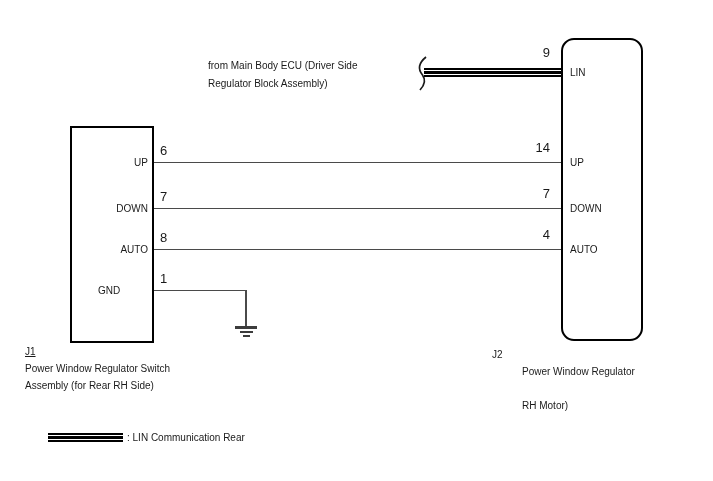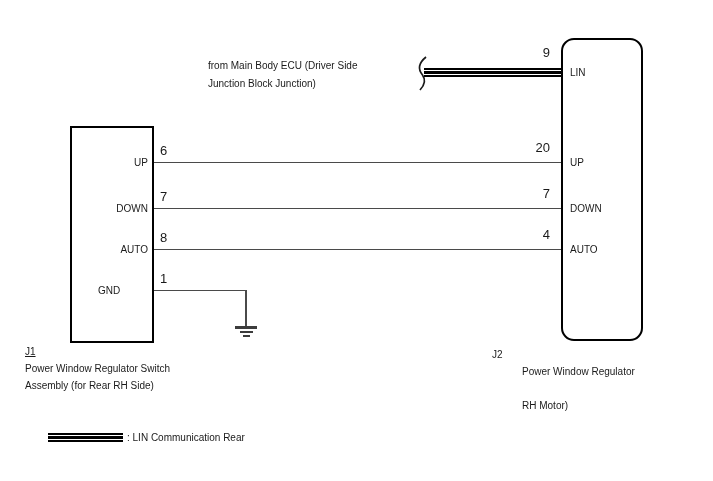--- a/index.html
+++ b/index.html
@@ -54,21 +54,21 @@
   .num-right { text-align: right; }
   .pin-name-left { text-align: right; }
   svg.curl { position: absolute; }
 </style>
 </head>
 <body>
 
 <div class="canvas">
 
   <div class="txt" style="left:208px; top:58px;">from Main Body ECU (Driver Side</div>
-  <div class="txt" style="left:208px; top:76px;">Junction Block Junction)</div>
+  <div class="txt" style="left:208px; top:76px;">Regulator Block Assembly)</div>
 
   <div class="lin-band" style="left:424px; top:68px; width:137px;"></div>
   <svg class="curl" style="left:413px; top:54px;" width="18" height="40" viewBox="0 0 18 40">
     <path d="M13,3 Q2,12 9.5,21 Q14.5,28 7,36" fill="none" stroke="#1a1a1a" stroke-width="1.7"></path>
   </svg>
 
   <div class="box" style="left:70px; top:126px; width:84px; height:217px;"></div>
 
   <div class="txt pin-name-left" style="left:70px; top:155px; width:78px;">UP</div>
   <div class="txt pin-name-left" style="left:70px; top:201px; width:78px;">DOWN</div>
@@ -93,21 +93,21 @@
   </div>
 
   <div class="box rounded" style="left:561px; top:38px; width:82px; height:303px;"></div>
 
   <div class="txt" style="left:570px; top:65px;">LIN</div>
   <div class="txt" style="left:570px; top:155px;">UP</div>
   <div class="txt" style="left:570px; top:201px;">DOWN</div>
   <div class="txt" style="left:570px; top:242px;">AUTO</div>
 
   <div class="txt pin-num num-right" style="left:500px; top:45px; width:50px;">9</div>
-  <div class="txt pin-num num-right" style="left:500px; top:140px; width:50px;">20</div>
+  <div class="txt pin-num num-right" style="left:500px; top:140px; width:50px;">14</div>
   <div class="txt pin-num num-right" style="left:500px; top:186px; width:50px;">7</div>
   <div class="txt pin-num num-right" style="left:500px; top:227px; width:50px;">4</div>
 
   <div class="txt" style="left:25px; top:344px;text-decoration:underline;">J1</div>
   <div class="txt" style="left:25px; top:361px;">Power Window Regulator Switch</div>
   <div class="txt" style="left:25px; top:378px;">Assembly (for Rear RH Side)</div>
 
   <div class="txt" style="left:492px; top:347px;">J2</div>
   <div class="txt" style="left:522px; top:364px;">Power Window Regulator</div>
   <div class="txt" style="left:522px; top:398px;">RH Motor)</div>

